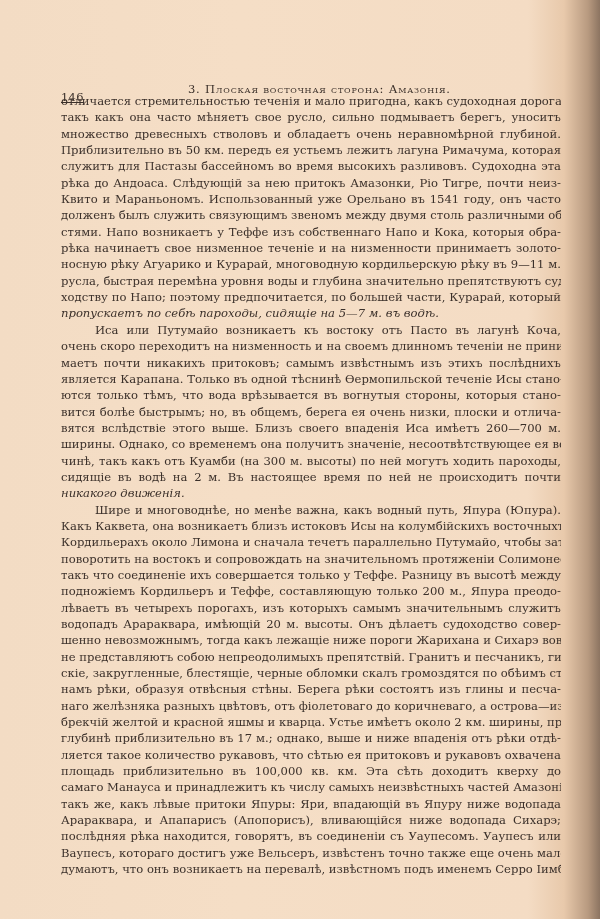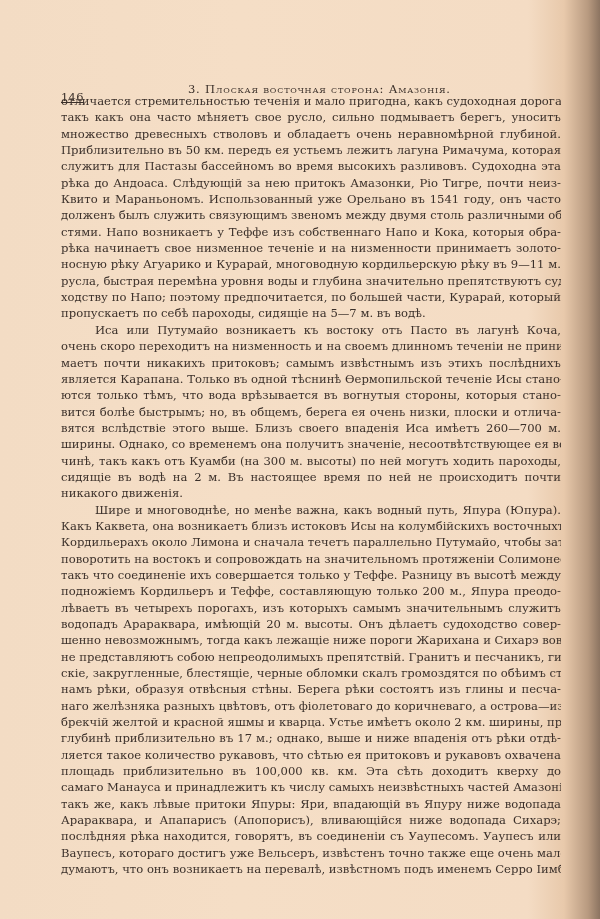--- a/index.html
+++ b/index.html
@@ -16,21 +16,21 @@
     .page-num { position:absolute; left:0; top:16px;text-decoration:underline; }
     .running-title { position:absolute; left:127px; top:8px; font-variant: small-caps; letter-spacing:0.8px; }
     .text {
       position:absolute; top:93px; left:61px; width:500px;
       font-size:11.6px; line-height:16.35px;
     }
     .line {
       display:block; white-space:nowrap; text-align:justify; text-align-last:justify;
       height:16.35px; overflow:hidden;
     }
-    .line.last { text-align-last:left; }
+    .line.last { text-align-last:left;font-style:italic; }
     .line.indent { padding-left:34px; }
   </style>
 </head>
 <body>
 
 <div class="header">
   <span class="page-num">146</span>
   <span class="running-title">3. Плоская восточная сторона: Амазонія.</span>
 </div>
 

